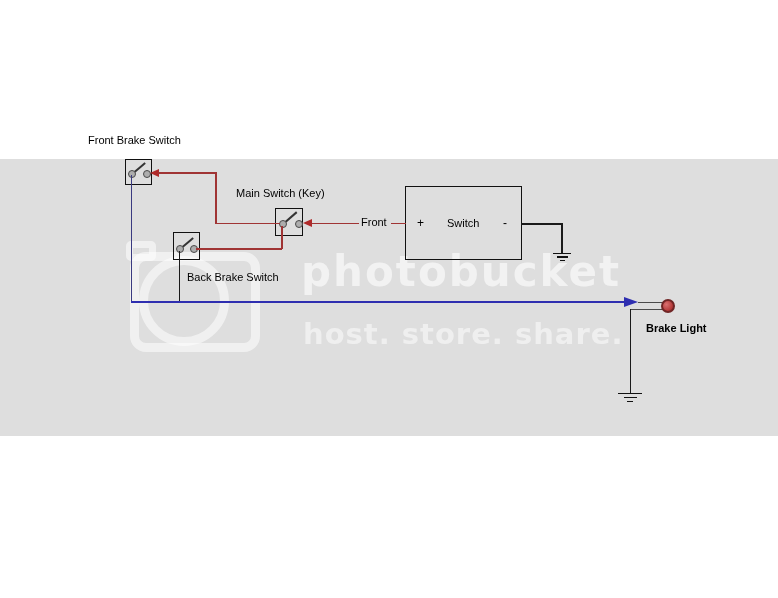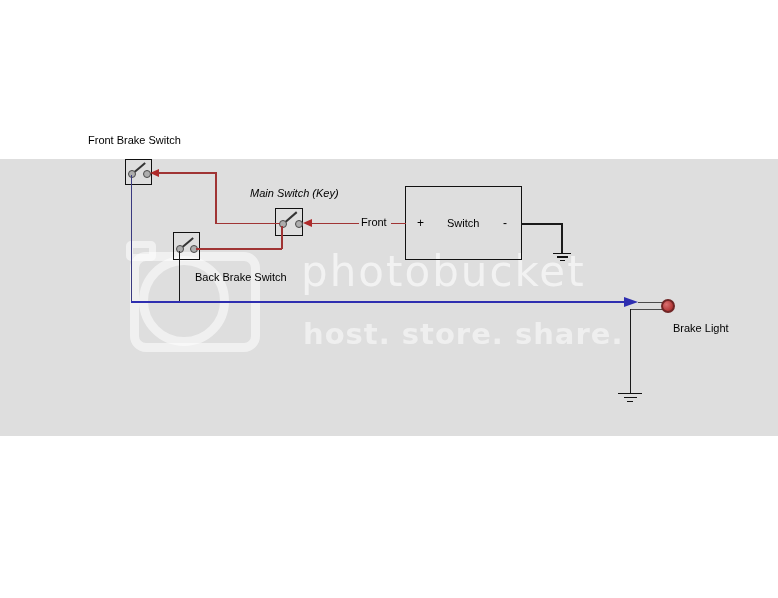--- a/index.html
+++ b/index.html
@@ -9,21 +9,21 @@
     font-family:"Liberation Sans","DejaVu Sans",sans-serif;
     -webkit-font-smoothing:antialiased;
   }
   .stage{position:absolute;left:0;top:0;width:778px;height:598px;}
   .band{position:absolute;left:0;top:159px;width:778px;height:277px;background:#dedede;z-index:0;}
 
   
   .wm{position:absolute;z-index:1;color:rgba(255,255,255,0.60);}
   .wm-brand{
     left:301px;top:247px;
-    font-size:42px;font-weight:normal;letter-spacing:2px;
+    font-size:42px;font-weight:bold;letter-spacing:2px;
     font-family:"DejaVu Sans","Liberation Sans",sans-serif;
   }
   .wm-tagline{
     left:303px;top:317px;
     font-size:29px;font-weight:bold;letter-spacing:1px;
     color:rgba(255,255,255,0.52);
     font-family:"DejaVu Sans","Liberation Sans",sans-serif;
   }
   .wm-cam-body{
     left:130px;top:252px;width:130px;height:100px;
@@ -87,24 +87,24 @@
 
   <div class="band"></div>
 
   <div class="wm wm-cam-notch"></div>
   <div class="wm wm-cam-body"></div>
   <div class="wm wm-cam-lens"></div>
   <div class="wm wm-brand">photobucket</div>
   <div class="wm wm-tagline">host. store. share.</div>
 
   <div class="d lbl" style="left:88px;top:134px;">Front Brake Switch</div>
-  <div class="d lbl" style="left:250px;top:187px;font-style:italic;">Main Switch (Key)</div>
-  <div class="d lbl" style="left:187px;top:271px;margin-left:8px;">Back Brake Switch</div>
+  <div class="d lbl" style="left:236px;top:187px;">Main Switch (Key)</div>
+  <div class="d lbl" style="left:187px;top:271px;">Back Brake Switch</div>
   <div class="d lbl" style="left:361px;top:216px;">Front</div>
-  <div class="d lbl" style="left:673px;top:322px;">Brake Light</div>
+  <div class="d lbl" style="left:646px;top:322px;font-weight:bold;">Brake Light</div>
 
   <div class="d switch-box" style="left:125px;top:159px;width:27px;height:26px;"></div>
   <div class="d lever" style="left:131.5px;top:172.5px;width:17px;transform:rotate(-40deg);"></div>
   <div class="d terminal" style="left:127.5px;top:169.5px;"></div>
   <div class="d terminal" style="left:142.5px;top:169.5px;"></div>
 
   <div class="d switch-box" style="left:275px;top:208px;width:28px;height:28px;"></div>
   <div class="d lever" style="left:282.5px;top:222.5px;width:18px;transform:rotate(-41deg);"></div>
   <div class="d terminal" style="left:278.5px;top:219.5px;"></div>
   <div class="d terminal" style="left:294.5px;top:219.5px;"></div>

